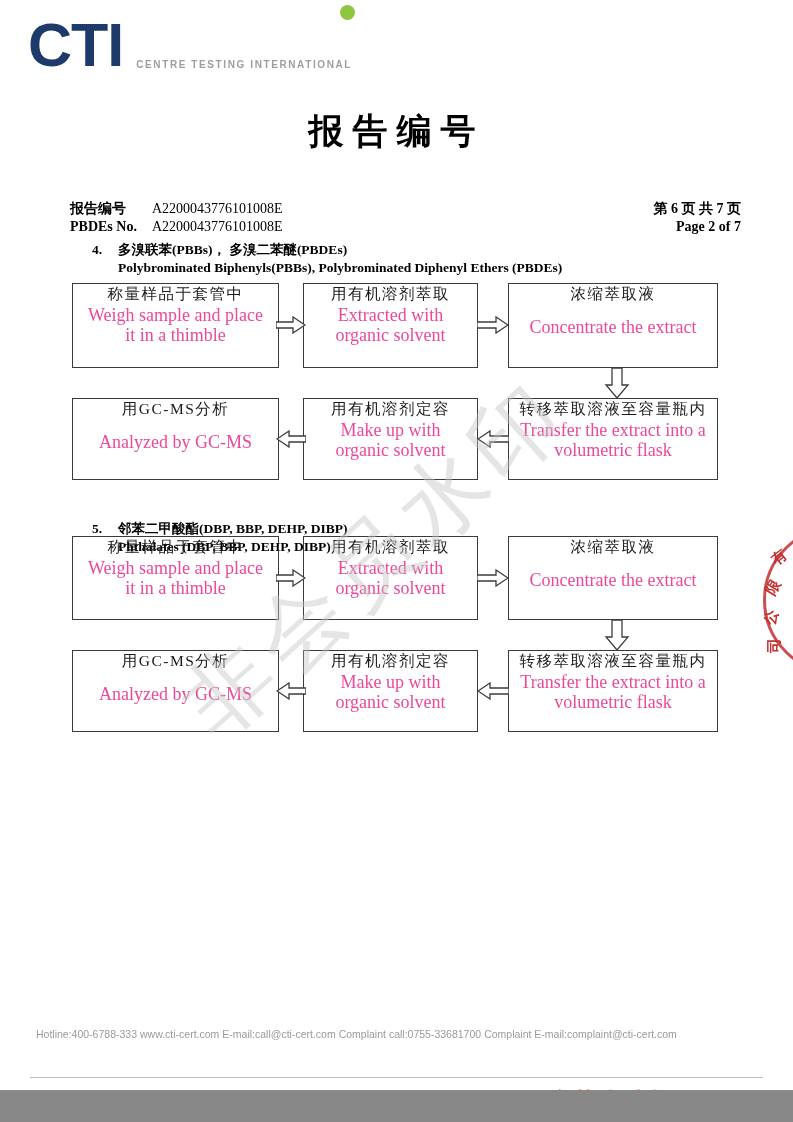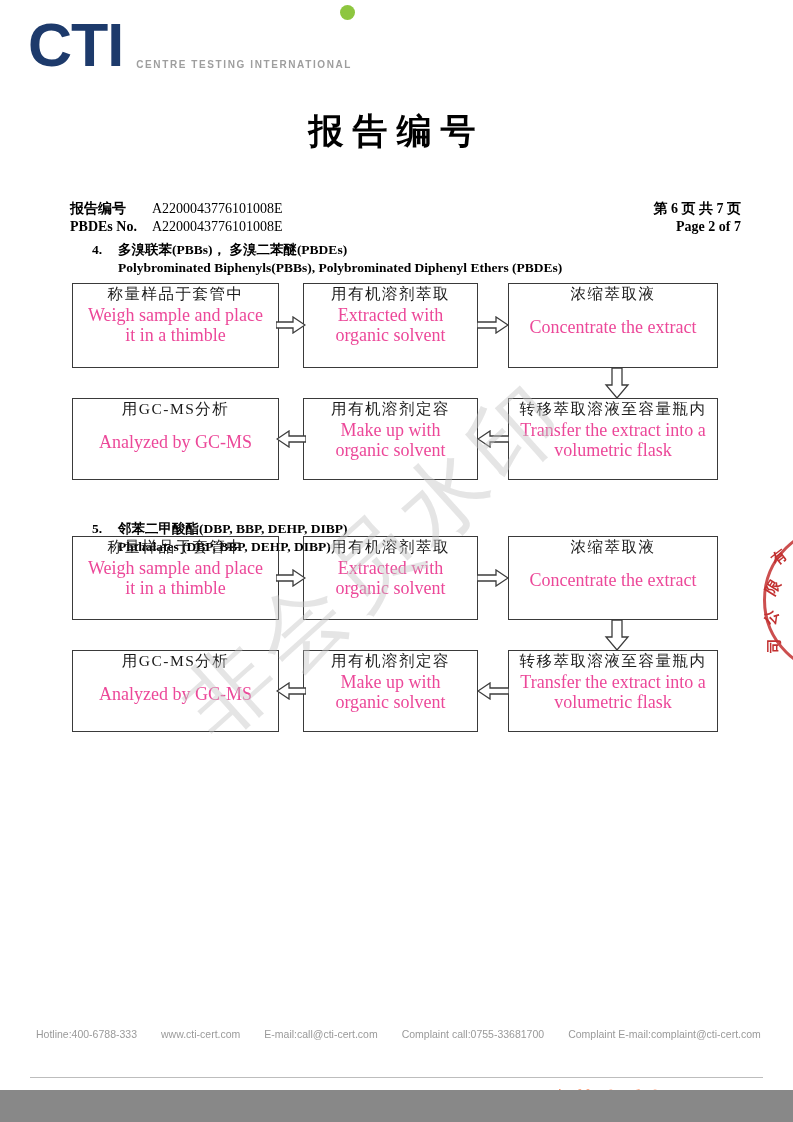--- a/index.html
+++ b/index.html
@@ -57,21 +57,21 @@
   
   .stamp-circle {
     position:absolute; left:763px; top:525px; width:150px; height:150px;
     border:3px solid rgba(195,48,48,0.85); border-radius:50%; z-index:70;
   }
   .stamp-char { position:absolute; z-index:70; color:#C23030; font-weight:700;
     font-size:15px; }
   
   .footer-line { position:absolute; left:30px; top:1077px; width:733px;
     border-top:1px solid #bdbdbd; }
-  .footer { position:absolute; left:36px; top:1028px; display:flex; gap:24px;
+  .footer { position:absolute; left:36px; top:1028px; display:flex; gap:3px;
     font-family:"Liberation Sans",sans-serif; font-size:10.5px; color:#9a9a9a;
     white-space:nowrap; }
   .company { position:absolute; right:4px; top:1086px; font-family:"Liberation Sans",sans-serif;
     font-size:23px; font-weight:700; color:#FB5C20; letter-spacing:1px; z-index:80; }
 </style>
 </head>
 <body>
 
 <div class="page">
 

